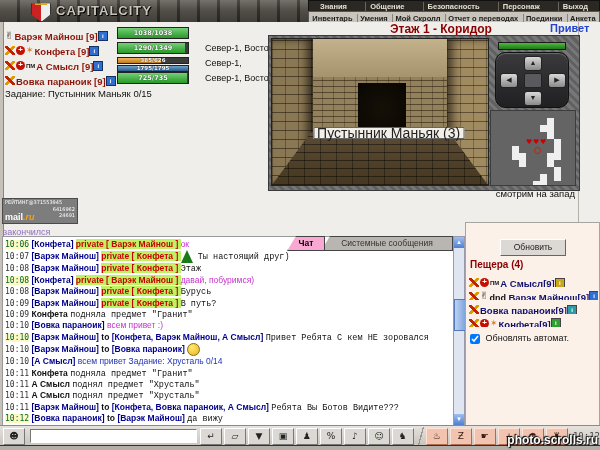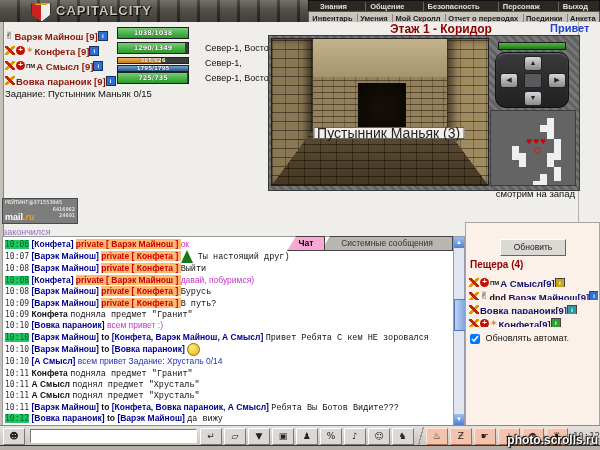--- a/index.html
+++ b/index.html
@@ -102,23 +102,23 @@
   .cntbrand .ru{color:#f0a020;font-style:italic;}
   .cntnums{float:right;text-align:right;font-size:5px;line-height:6px;padding-right:2px;font-family:"DejaVu Sans",sans-serif;}
 
   .statusline{position:absolute;left:3px;top:205px;font-size:9px;color:#8f6fbf;}
 
   
   .chatbox{position:absolute;left:2px;top:214px;width:450px;height:188px;background:#fff;border:1px solid #999;overflow:hidden;}
   .cmsgs{position:absolute;left:2px;top:2px;right:2px;}
   .cmsg{font-size:8.5px;line-height:10.4px;color:#111;white-space:nowrap;}
   .ct{color:#333;font-family:"DejaVu Sans Mono",monospace;font-size:8px;}
-  .ct.hl{background:#22c55e;color:#063;}
+  .ct.hl{background:#fef9c3;color:#063;}
   .sg-name{color:#00008b;font-weight:bold;}
-  .sg-priv{color:#cc0000;font-weight:bold;background:#fdba74;}
+  .sg-priv{color:#cc0000;font-weight:bold;background:#bef264;}
   .sg-mag{color:#c633cc;}
   .sg-blue{color:#2233bb;}
   .sg-plain{color:#111;font-family:Liberation Mono, monospace;}
   .sg-bold{color:#111;font-weight:bold;}
   .em{display:inline-block;vertical-align:middle;}
   .em-tree{width:0;height:0;border-left:6px solid transparent;border-right:6px solid transparent;border-bottom:13px solid #1a7a1a;position:relative;}
   .em-smile{width:11px;height:11px;border-radius:50%;background:radial-gradient(circle at 35% 30%,#ffe970,#e8b820);border:1px solid #8a6a10;}
   .tabs{position:absolute;top:214px;height:14px;}
   .tab{position:absolute;top:0;height:13px;font-size:8.5px;line-height:13px;text-align:center;cursor:pointer;
     border:1px solid #444;clip-path:polygon(9px 0,100% 0,100% 100%,0 100%);}
@@ -283,21 +283,21 @@
         </span>
       </div>
     </div>
 
     <div class="statusline">закончился</div>
 
     <div class="chatbox">
       <div class="cmsgs">
           <div class="cmsg"><span class="ct hl">10:06</span> <span class="sg-name">[Конфета] </span><span class="sg-priv">private [ Варэк Майнош ] </span><span class="sg-mag">ок</span></div>
           <div class="cmsg"><span class="ct">10:07</span> <span class="sg-name">[Варэк Майнош] </span><span class="sg-priv">private [ Конфета ] </span><span class="em em-tree"></span><span class="sg-plain"> Ты настоящий друг)</span></div>
-          <div class="cmsg"><span class="ct">10:08</span> <span class="sg-name">[Варэк Майнош] </span><span class="sg-priv">private [ Конфета ] </span><span class="sg-plain">Выйти</span></div>
+          <div class="cmsg"><span class="ct">10:08</span> <span class="sg-name">[Варэк Майнош] </span><span class="sg-priv">private [ Конфета ] </span><span class="sg-plain">Этаж</span></div>
           <div class="cmsg"><span class="ct hl">10:08</span> <span class="sg-name">[Конфета] </span><span class="sg-priv">private [ Варэк Майнош ] </span><span class="sg-mag">давай, побуримся)</span></div>
           <div class="cmsg"><span class="ct">10:08</span> <span class="sg-name">[Варэк Майнош] </span><span class="sg-priv">private [ Конфета ] </span><span class="sg-plain">Бурусь</span></div>
           <div class="cmsg"><span class="ct">10:09</span> <span class="sg-name">[Варэк Майнош] </span><span class="sg-priv">private [ Конфета ] </span><span class="sg-plain">В путь?</span></div>
           <div class="cmsg"><span class="ct">10:09</span> <span class="sg-bold">Конфета </span><span class="sg-plain">подняла предмет "Гранит"</span></div>
           <div class="cmsg"><span class="ct">10:10</span> <span class="sg-name">[Вовка параноик] </span><span class="sg-mag">всем привет :)</span></div>
           <div class="cmsg"><span class="ct hl">10:10</span> <span class="sg-name">[Варэк Майнош] </span><span class="sg-bold">to </span><span class="sg-name">[Конфета, Варэк Майнош, А Смысл] </span><span class="sg-plain">Привет Ребята С кем НЕ зоровался</span></div>
           <div class="cmsg"><span class="ct">10:10</span> <span class="sg-name">[Варэк Майнош] </span><span class="sg-bold">to </span><span class="sg-name">[Вовка параноик] </span><span class="em em-smile"></span></div>
           <div class="cmsg"><span class="ct">10:10</span> <span class="sg-name">[А Смысл] </span><span class="sg-blue">всем привет Задание: Хрусталь 0/14</span></div>
           <div class="cmsg"><span class="ct">10:11</span> <span class="sg-bold">Конфета </span><span class="sg-plain">подняла предмет "Гранит"</span></div>
           <div class="cmsg"><span class="ct">10:11</span> <span class="sg-bold">А Смысл </span><span class="sg-plain">поднял предмет "Хрусталь"</span></div>

